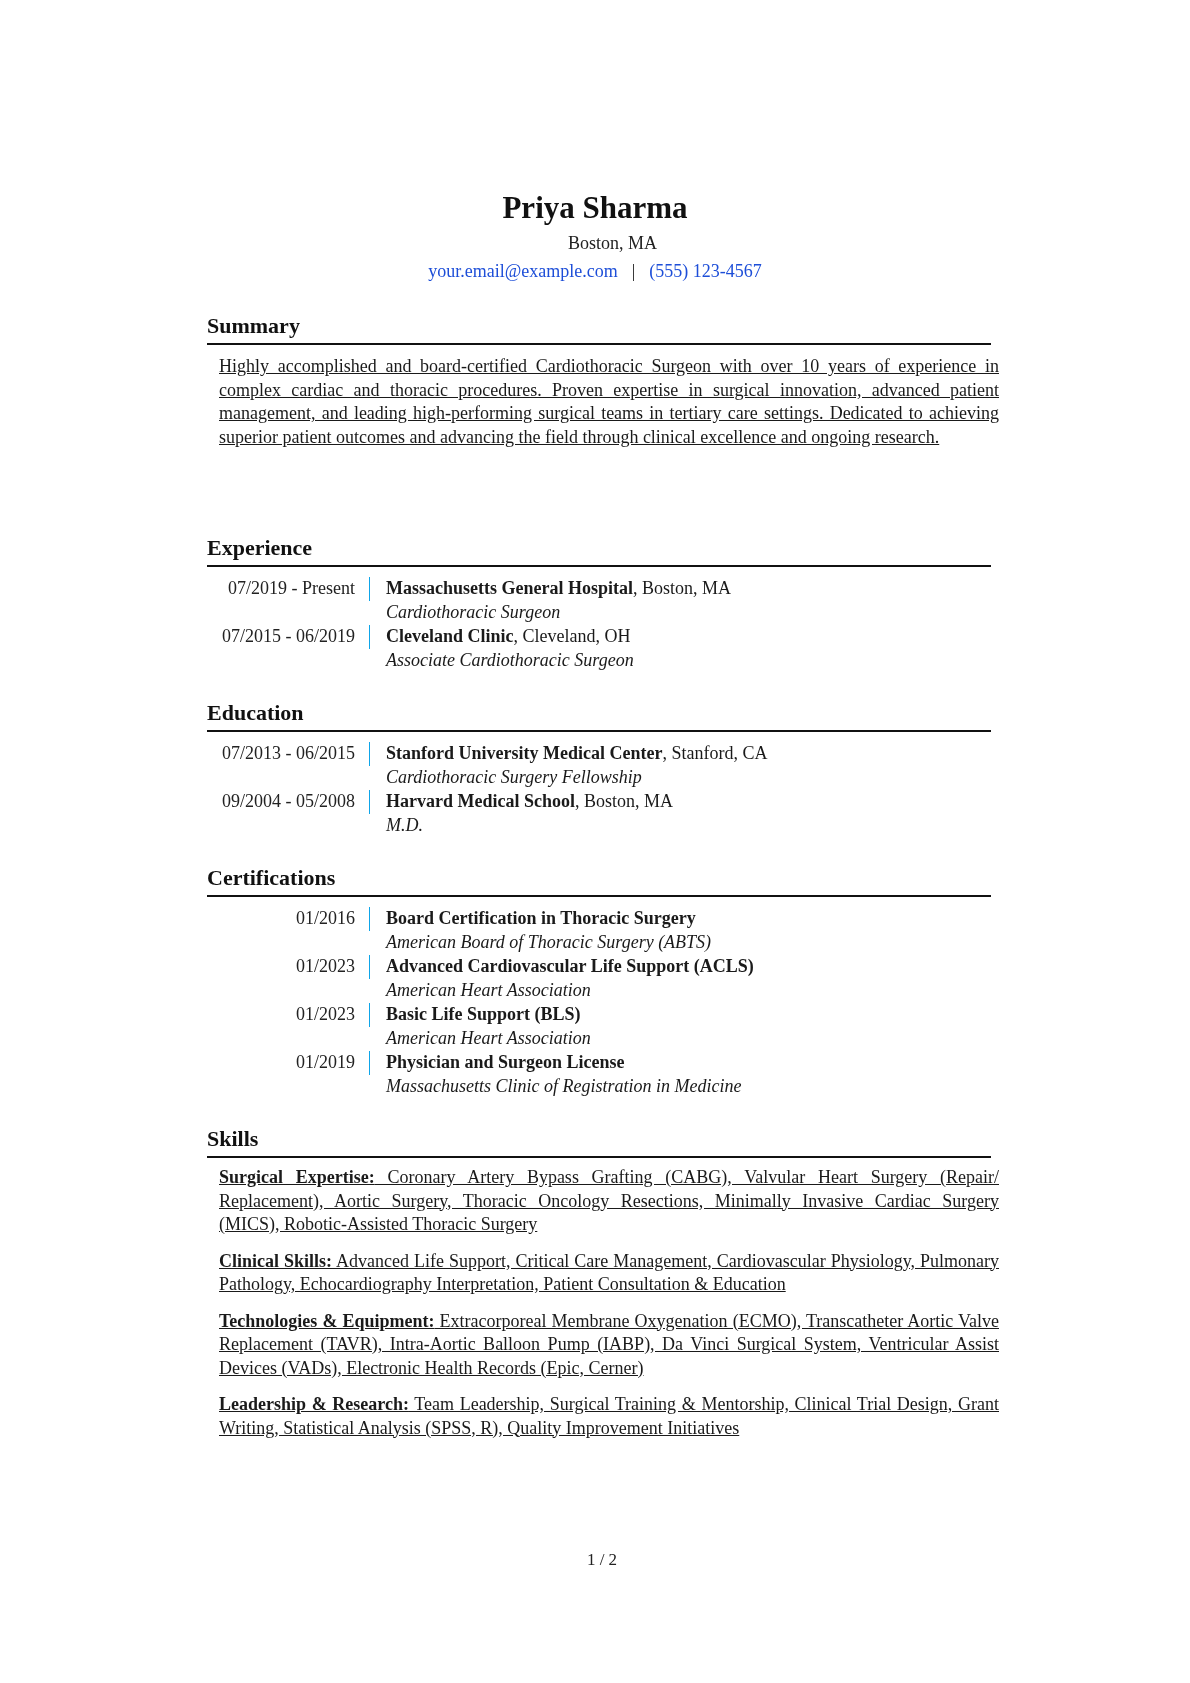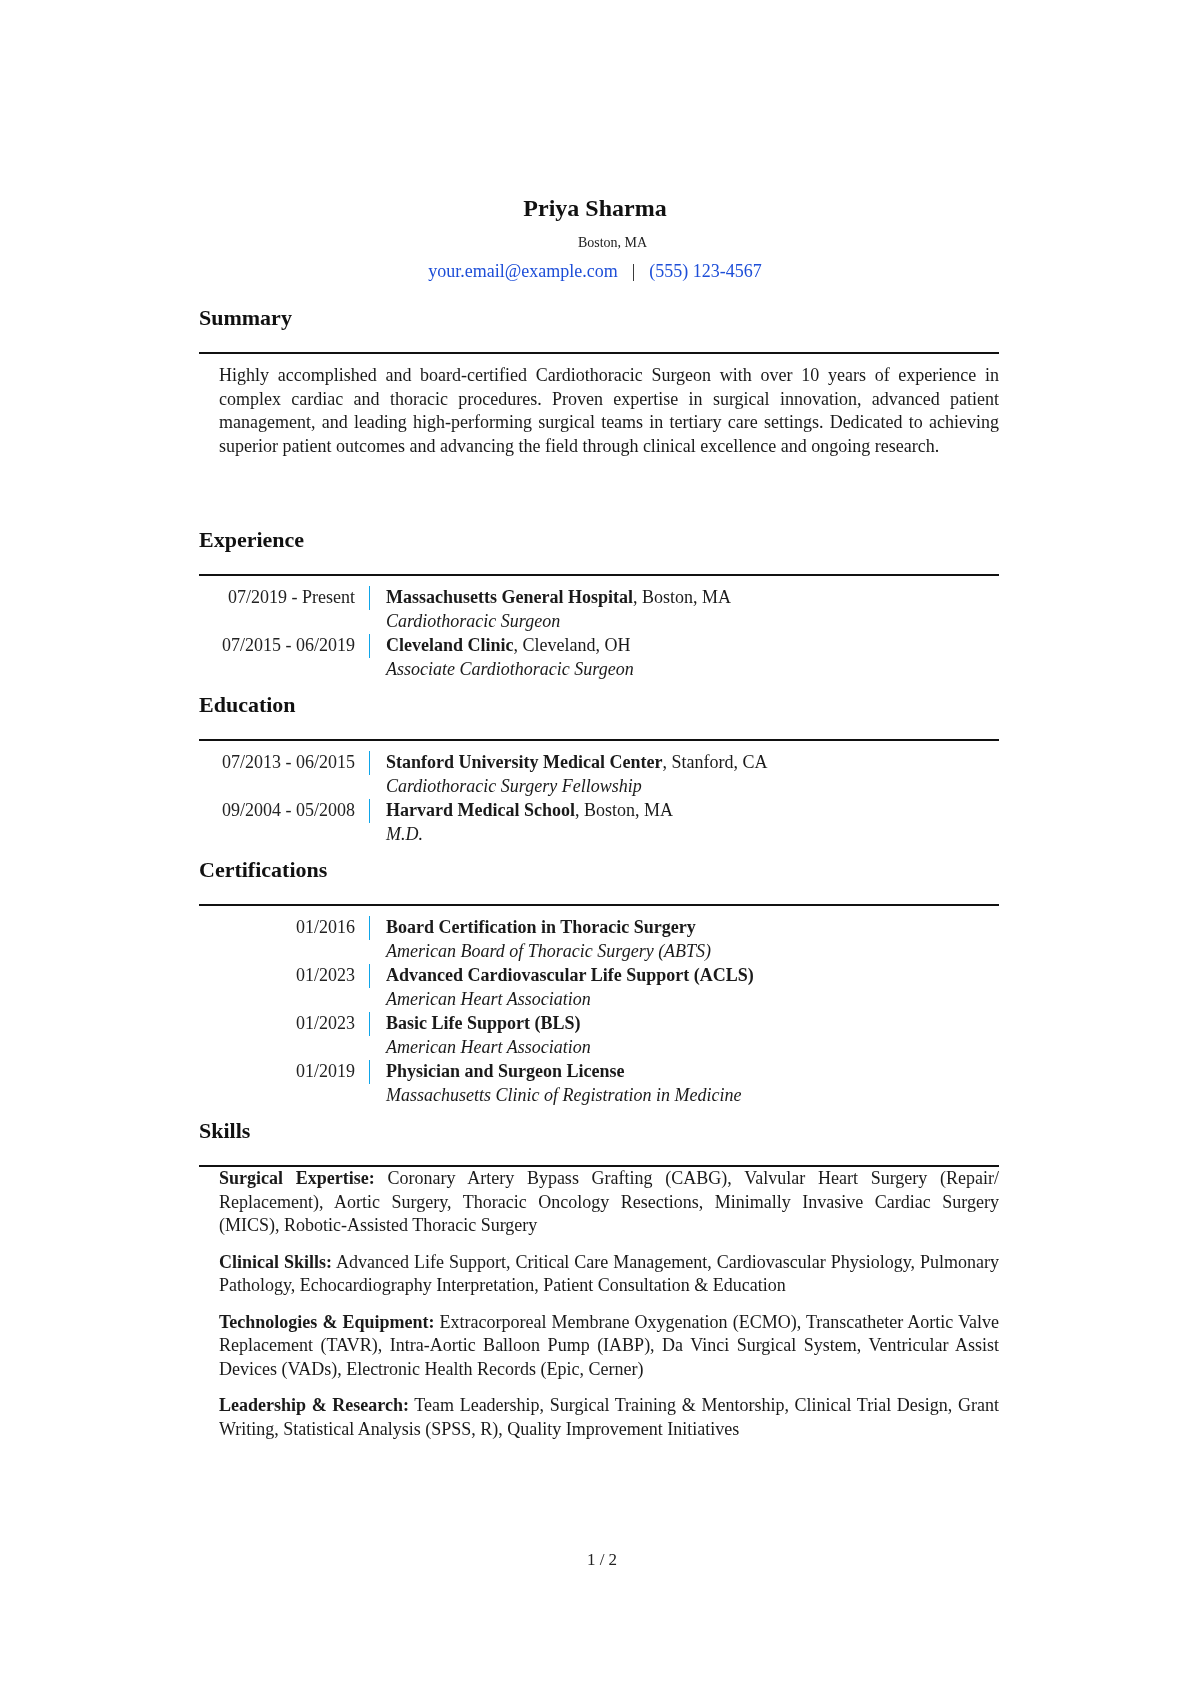--- a/index.html
+++ b/index.html
@@ -23,28 +23,28 @@
     }
     
     .header {
       position: absolute;
       top: 190px;
       left: 0;
       width: 1190px;
       text-align: center;
     }
     .name {
-      font-size: 24px;
+      font-size: 31px;
       font-weight: bold;
       line-height: 36px;
       color: #111;
       margin: 0;
     }
     .location {
-      font-size: 14px;
+      font-size: 18px;
       line-height: 26px;
       margin-top: 4px;
       color: #222;
       padding-left: 35px;
     }
     .contact {
       font-size: 18px;
       line-height: 26px;
       margin-top: 2px;
       color: #4a7fb0;
@@ -61,28 +61,29 @@
     
     .section {
       position: absolute;
       left: 199px;
       width: 800px;
     }
     .section-title {
       font-size: 22px;
       line-height: 28px;
       color: #111;
-      margin: 0;
-      padding-bottom: 20px;
+      margin: 8px;
+      padding-bottom: 3px;
       border-bottom: 2px solid #111;
     }
     .section-body {
       padding-left: 20px;
       font-size: 18px;
       line-height: 23.5px;
+      text-decoration: underline;
     }
     .summary-text {
       text-align: justify;
       margin-top: 10px;
     }
 
     
     .entries {
       margin-top: 10px;
     }

